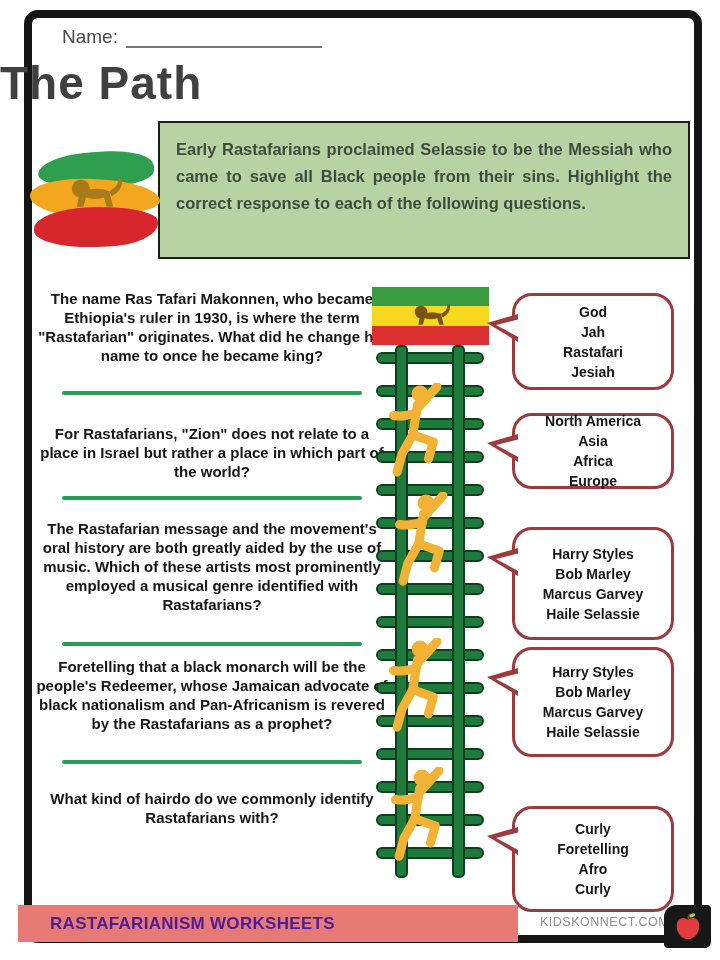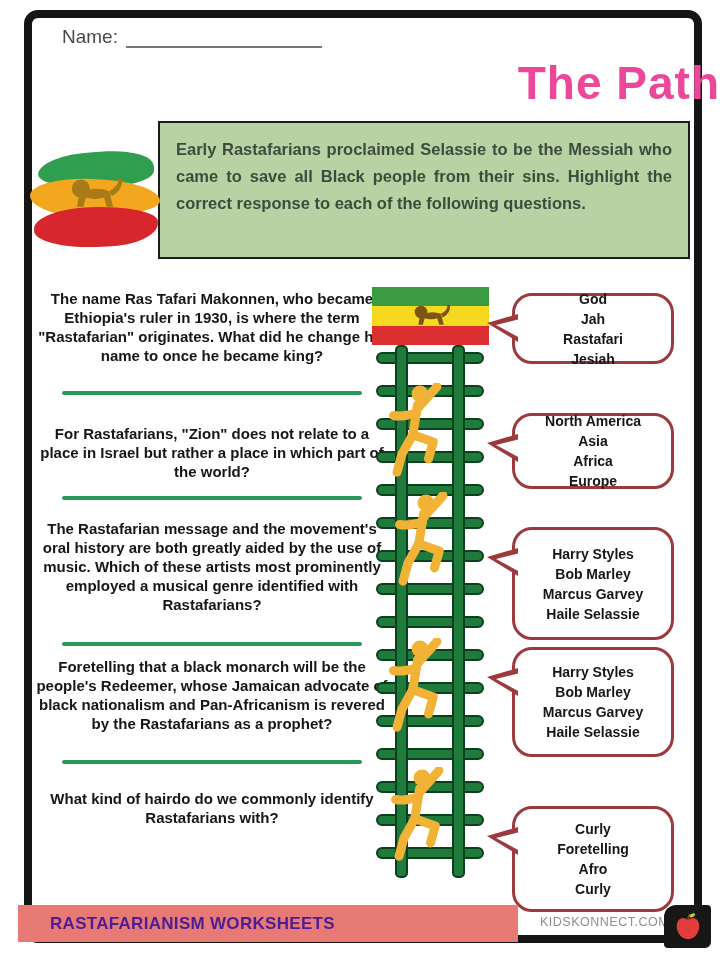--- a/index.html
+++ b/index.html
@@ -9,22 +9,22 @@
   }
   .page-border{
     position:absolute;left:24px;top:10px;width:678px;height:933px;
     border:8px solid #151515;border-radius:14px;box-sizing:border-box;
   }
   
   .name-row{position:absolute;left:62px;top:26px;display:flex;align-items:flex-end;}
   .name-label{font-size:19px;color:#4a4a4a;}
   .name-line{width:196px;height:18px;border-bottom:2px solid #777;margin-left:8px;}
   .title{
-    position:absolute;left:0;top:56px;width:720px;text-align:right;
-    font-size:46px;font-weight:bold;color:#ec4899;letter-spacing:1px;
+    position:absolute;left:0;top:56px;width:720px;text-align:left;
+    font-size:46px;font-weight:bold;color:#404040;letter-spacing:1px;
   }
   
   .instr-box{
     position:absolute;left:158px;top:121px;width:532px;height:138px;
     box-sizing:border-box;background:#b9d2a3;border:2px solid #1c1c1c;
     padding:13px 16px 10px 16px;
   }
   .instr-text{
     font-size:16.5px;font-weight:bold;color:#3d4b3d;line-height:27px;
     text-align:justify;
@@ -77,21 +77,21 @@
   .bubble::before{
     content:"";position:absolute;left:-28px;top:18px;width:0;height:0;
     border-top:9px solid transparent;border-bottom:19px solid transparent;
     border-right:31px solid #9c3a3e;
   }
   .bubble::after{
     content:"";position:absolute;left:-19px;top:23px;width:0;height:0;
     border-top:6px solid transparent;border-bottom:13px solid transparent;
     border-right:24px solid #ffffff;
   }
-  .b1{top:293px;height:71px}.b2{top:413px;height:76px}.b3{top:527px;height:113px}
+  .b1{top:293px;height:97px}.b2{top:413px;height:76px}.b3{top:527px;height:113px}
   .b4{top:647px;height:110px}.b5{top:806px;height:106px}
   .option{
     display:block;font-size:14px;font-weight:bold;color:#161616;line-height:20px;
     text-align:center;
   }
   
   .footer-bar{
     position:absolute;left:18px;top:905px;width:500px;height:37px;
     background:#e87a76;display:flex;align-items:center;z-index:3;
   }

